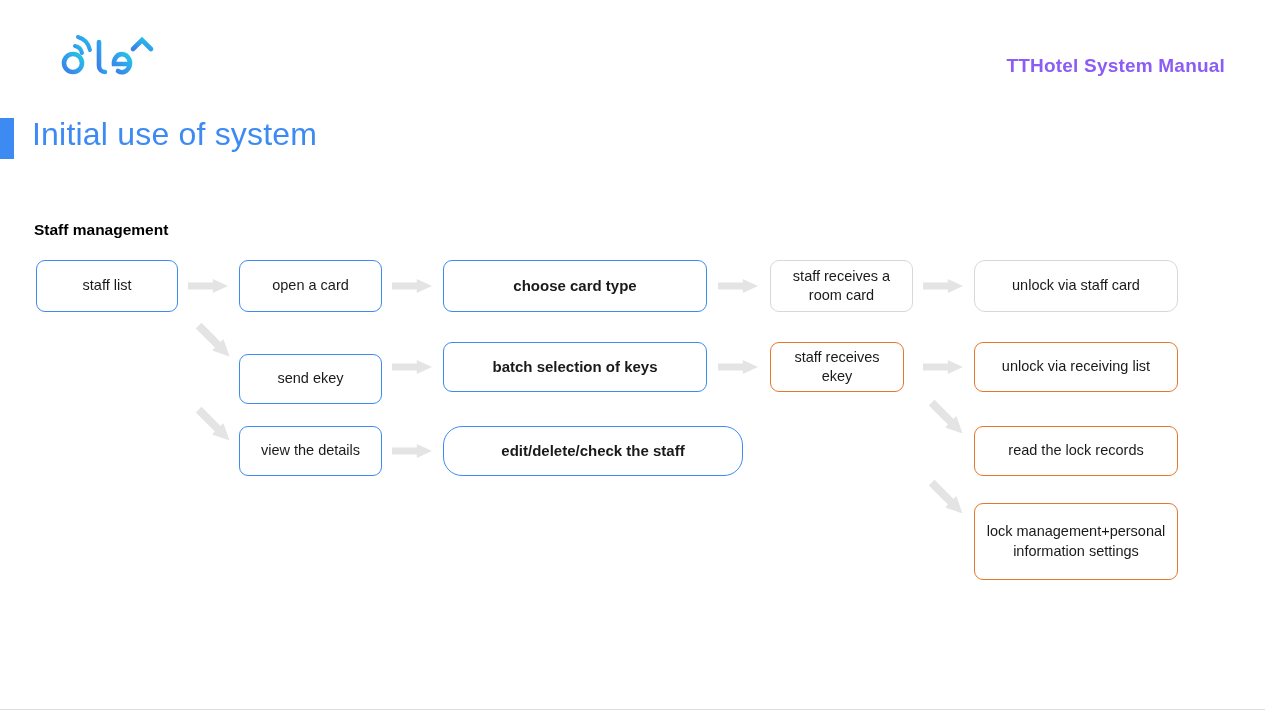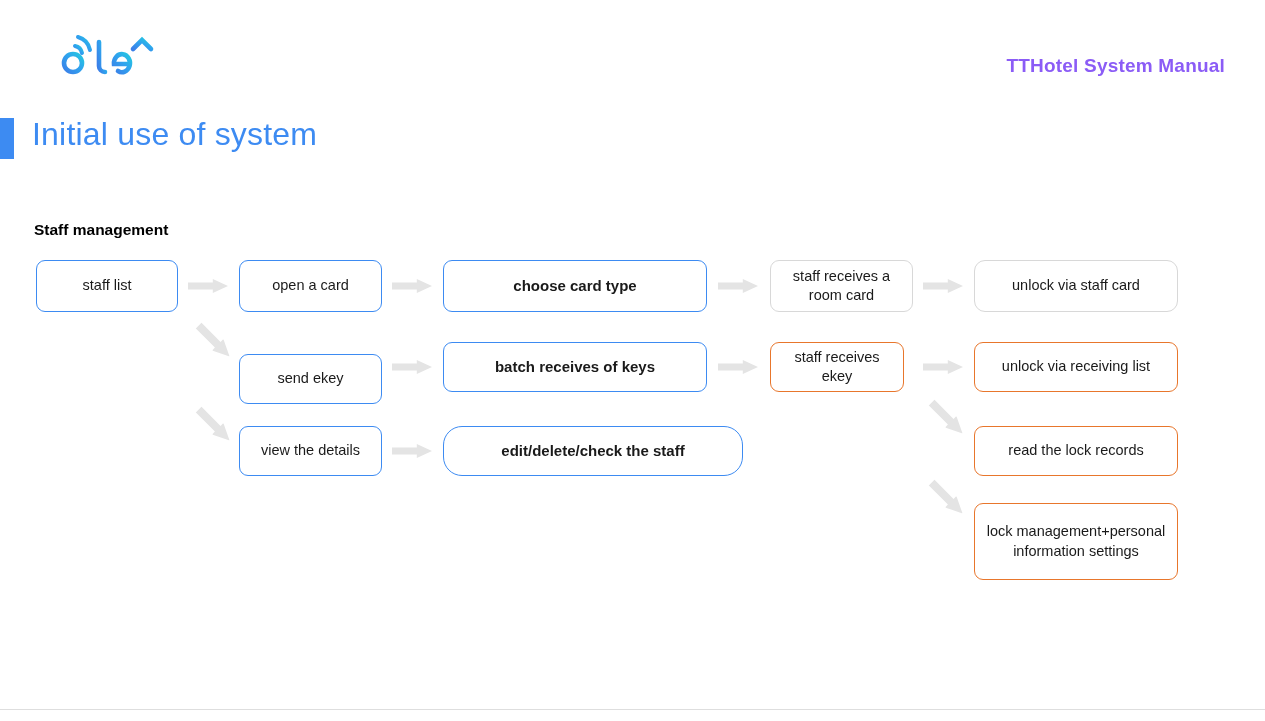--- a/index.html
+++ b/index.html
@@ -164,21 +164,21 @@
 <div class="arrow-right" style="left:923px; top:279px;"></div>
 
 <div class="node gray" style="left:974px; top:260px; width:204px; height:52px;border-radius:11px;">unlock via staff card</div>
 
 <div class="arrow-diag" style="left:192px; top:333px;"></div>
 <div class="arrow-diag" style="left:192px; top:417px;"></div>
 
 <div class="node blue" style="left:239px; top:354px; width:143px; height:50px;">send ekey</div>
 <div class="arrow-right" style="left:392px; top:360px;"></div>
 
-<div class="node blue bold" style="left:443px; top:342px; width:264px; height:50px;">batch receives of keys</div>
+<div class="node blue bold" style="left:443px; top:342px; width:264px; height:50px;">batch selection of keys</div>
 <div class="arrow-right" style="left:718px; top:360px;"></div>
 
 <div class="node orange" style="left:770px; top:342px; width:134px; height:50px;">staff receives ekey</div>
 <div class="arrow-right" style="left:923px; top:360px;"></div>
 
 <div class="node orange" style="left:974px; top:342px; width:204px; height:50px;">unlock via receiving list</div>
 
 <div class="node blue" style="left:239px; top:426px; width:143px; height:50px;">view the details</div>
 <div class="arrow-right" style="left:392px; top:444px;"></div>
 

